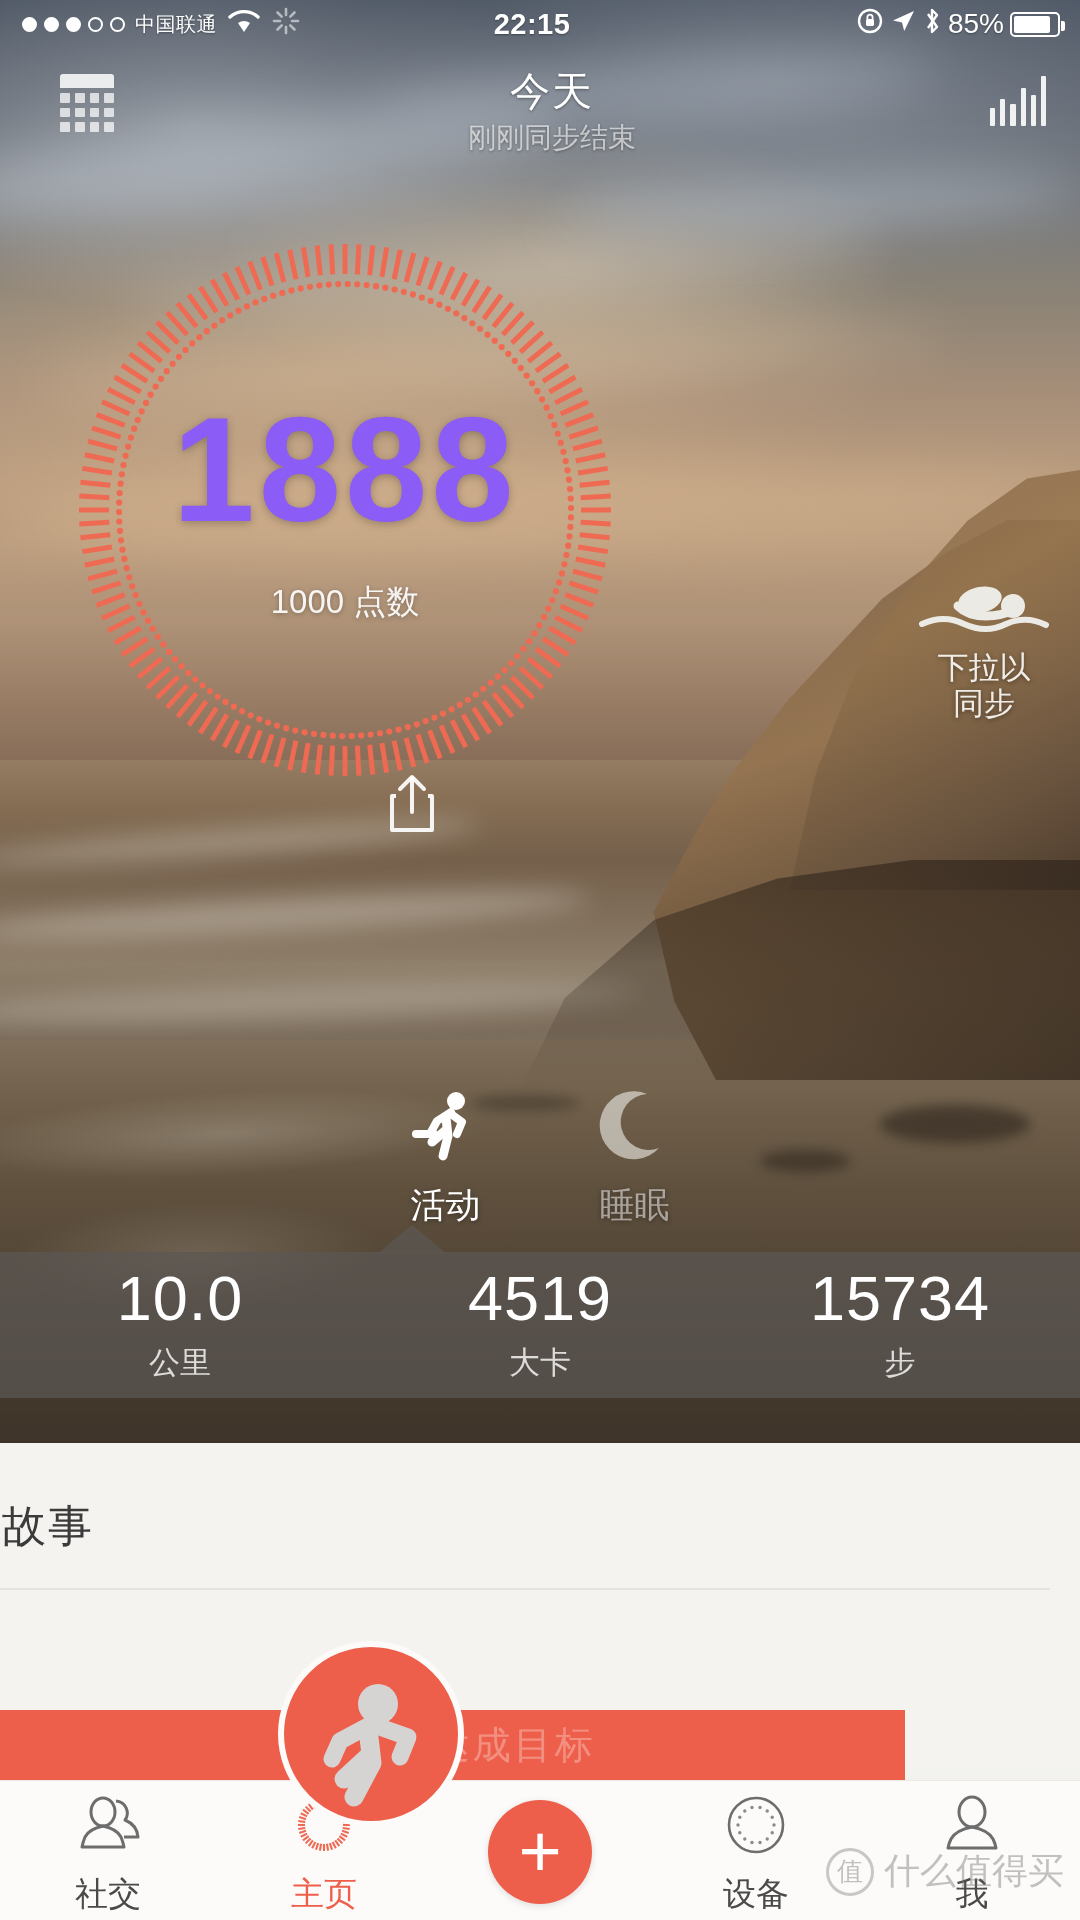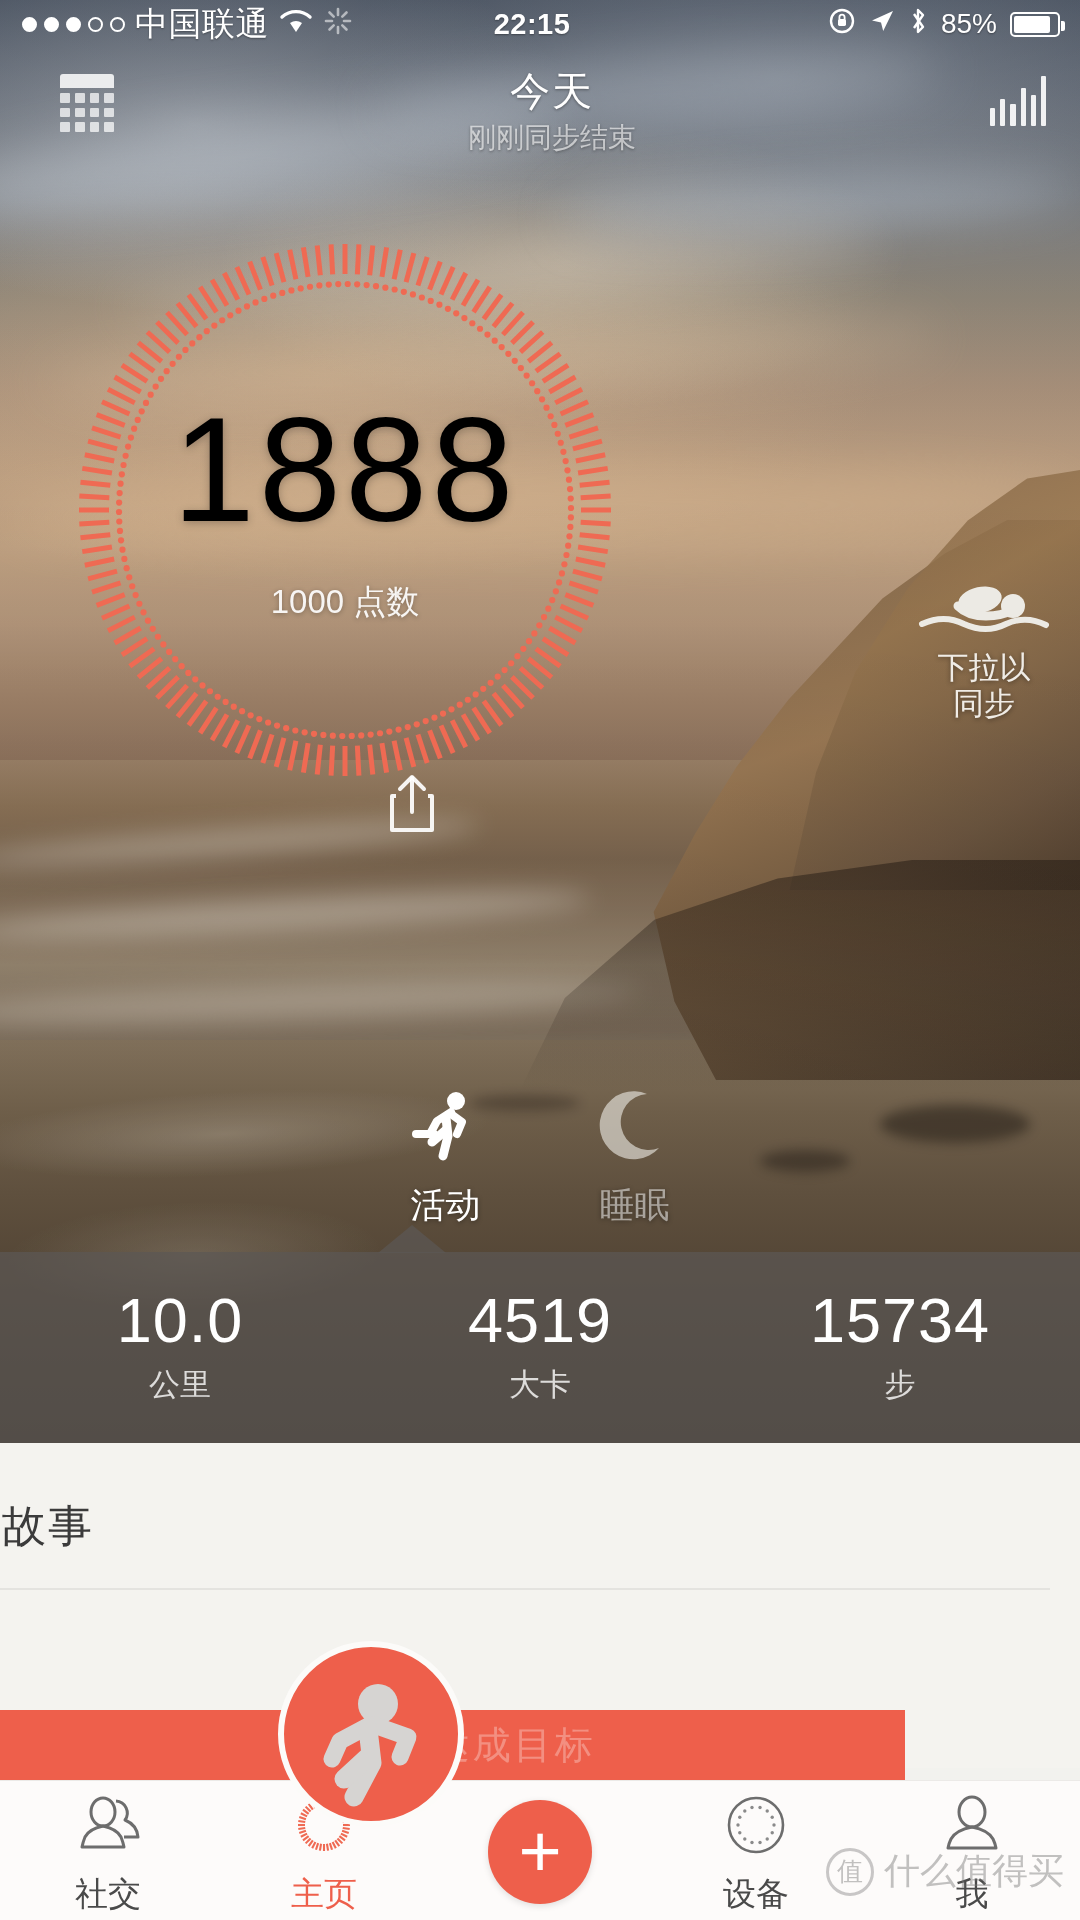--- a/index.html
+++ b/index.html
@@ -126,27 +126,27 @@
   .statusbar {
     position:absolute; left:0; top:0; width:1080px; height:48px;
     display:flex; align-items:center; color:#fff;
     font-size:27px; z-index:40;
     text-shadow:0 1px 2px rgba(0,0,0,.35);
   }
   .sb-left { display:flex; align-items:center; gap:10px; padding-left:22px; }
   .dots { display:flex; gap:7px; align-items:center; }
   .dot { width:15px; height:15px; border-radius:50%; border:2px solid #fff; }
   .dot.on { background:#fff; }
-  .carrier { font-size:33px; letter-spacing:.5px; }
+  .carrier { font-size:20px; letter-spacing:.5px; }
   .sb-center {
     position:absolute; left:0; right:16px; text-align:center;
     font-size:29px; font-weight:bold; letter-spacing:.5px;
   }
   .sb-right {
-    margin-left:auto; display:flex; align-items:center; gap:13px; padding-right:20px;
+    margin-left:auto; display:flex; align-items:center; gap:6px; padding-right:20px;
   }
   .batt-pct { font-size:28px; }
   .batt {
     width:50px; height:25px; border:2px solid #fff; border-radius:5px;
     position:relative; display:flex; align-items:center; padding:2px;
   }
   .batt::after {
     content:""; position:absolute; right:-7px; top:7px; width:4px; height:10px;
     background:#fff; border-radius:0 2px 2px 0;
   }
@@ -177,21 +177,21 @@
   
   .dial-wrap {
     position:absolute; left:75px; top:240px; width:540px; height:540px; z-index:20;
   }
   .dial-wrap svg { display:block; }
   .dial-center {
     position:absolute; left:0; top:0; width:540px; height:540px;
     display:flex; flex-direction:column; align-items:center; justify-content:center;
   }
   .dial-value {
-    font-size:148px; color:#000000; font-weight:400; letter-spacing:4px; line-height:1;
+    font-size:148px; color:#8b5cf6; font-weight:700; letter-spacing:4px; line-height:1;
     text-shadow:0 2px 8px rgba(0,0,0,.25);
   }
   .dial-goal {
     margin-top:36px; font-size:33px; color:rgba(255,255,255,.92); font-weight:300;
     text-shadow:0 1px 5px rgba(0,0,0,.3);
   }
   .share-btn {
     position:absolute; left:386px; top:772px; width:52px; height:62px; z-index:22; cursor:pointer;
   }
 
@@ -214,21 +214,21 @@
 
   
   .mode-caret {
     position:absolute; left:378px; top:1225px; width:0; height:0;
     border-left:34px solid transparent; border-right:34px solid transparent;
     border-bottom:28px solid rgba(92,88,84,.72); z-index:24;
   }
 
   
   .stats {
-    position:absolute; left:0; top:1252px; width:1080px; height:191px; z-index:23;
+    position:absolute; left:0; top:1252px; width:1080px; height:146px; z-index:23;
     background:rgba(92,88,84,.72);
     display:flex; align-items:center;
   }
   .stat { flex:1; text-align:center; }
   .stat-val { font-size:63px; color:#fff; font-weight:300; letter-spacing:1px; line-height:1; }
   .stat-unit { font-size:31px; color:rgba(255,255,255,.80); margin-top:12px; }
 
   
   .story {
     position:absolute; left:0; top:1443px; width:1080px; height:325px;

